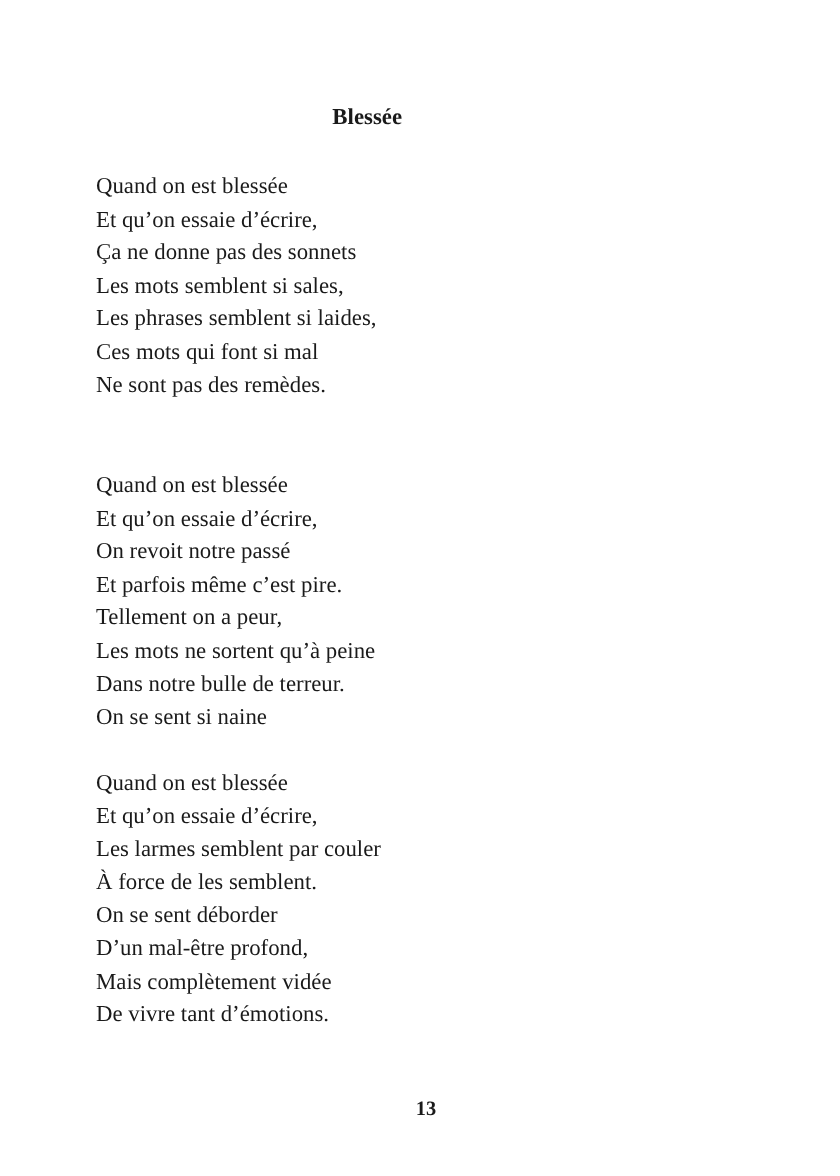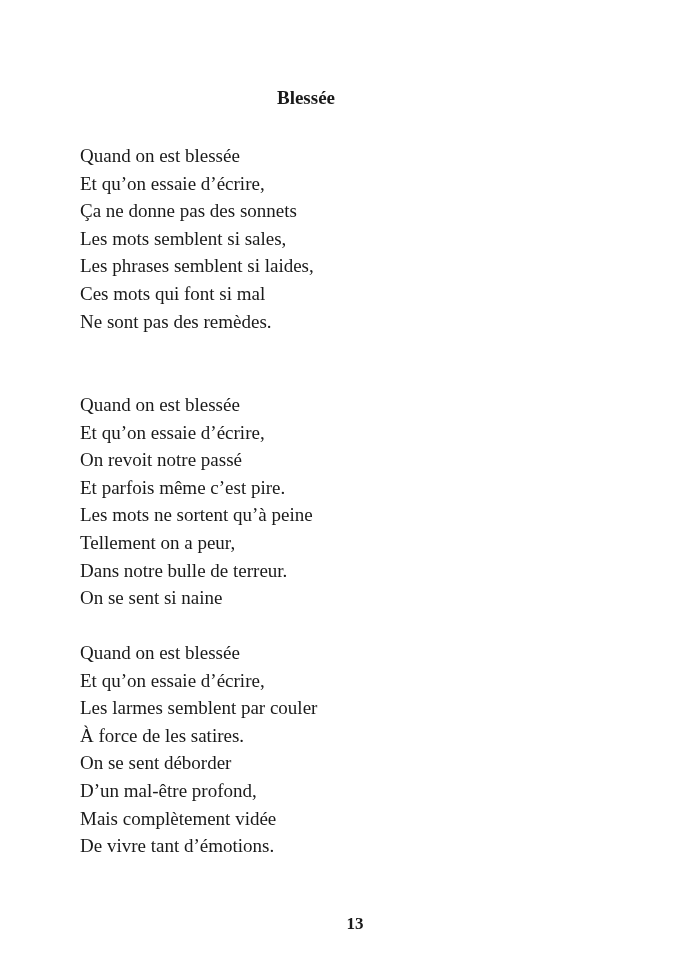--- a/index.html
+++ b/index.html
@@ -29,31 +29,31 @@
     <div class="line">Les phrases semblent si laides,</div>
     <div class="line">Ces mots qui font si mal</div>
     <div class="line">Ne sont pas des remèdes.</div>
   </div>
 
   <div class="stanza s2">
     <div class="line">Quand on est blessée</div>
     <div class="line">Et qu’on essaie d’écrire,</div>
     <div class="line">On revoit notre passé</div>
     <div class="line">Et parfois même c’est pire.</div>
+    <div class="line">Tellement on a peur,</div>
     <div class="line">Les mots ne sortent qu’à peine</div>
-    <div class="line">Tellement on a peur,</div>
     <div class="line">Dans notre bulle de terreur.</div>
     <div class="line">On se sent si naine</div>
   </div>
 
   <div class="stanza s3">
     <div class="line">Quand on est blessée</div>
     <div class="line">Et qu’on essaie d’écrire,</div>
     <div class="line">Les larmes semblent par couler</div>
-    <div class="line">À force de les satires.</div>
+    <div class="line">À force de les semblent.</div>
     <div class="line">On se sent déborder</div>
     <div class="line">D’un mal-être profond,</div>
     <div class="line">Mais complètement vidée</div>
     <div class="line">De vivre tant d’émotions.</div>
   </div>
 
   <div class="pagenum">13</div>
 </div>
 
 </body></html>

